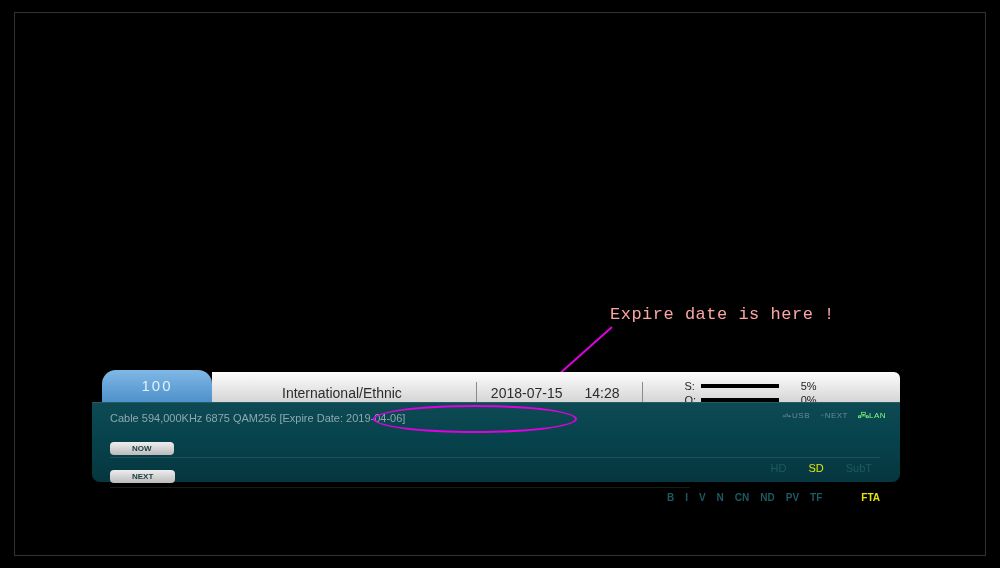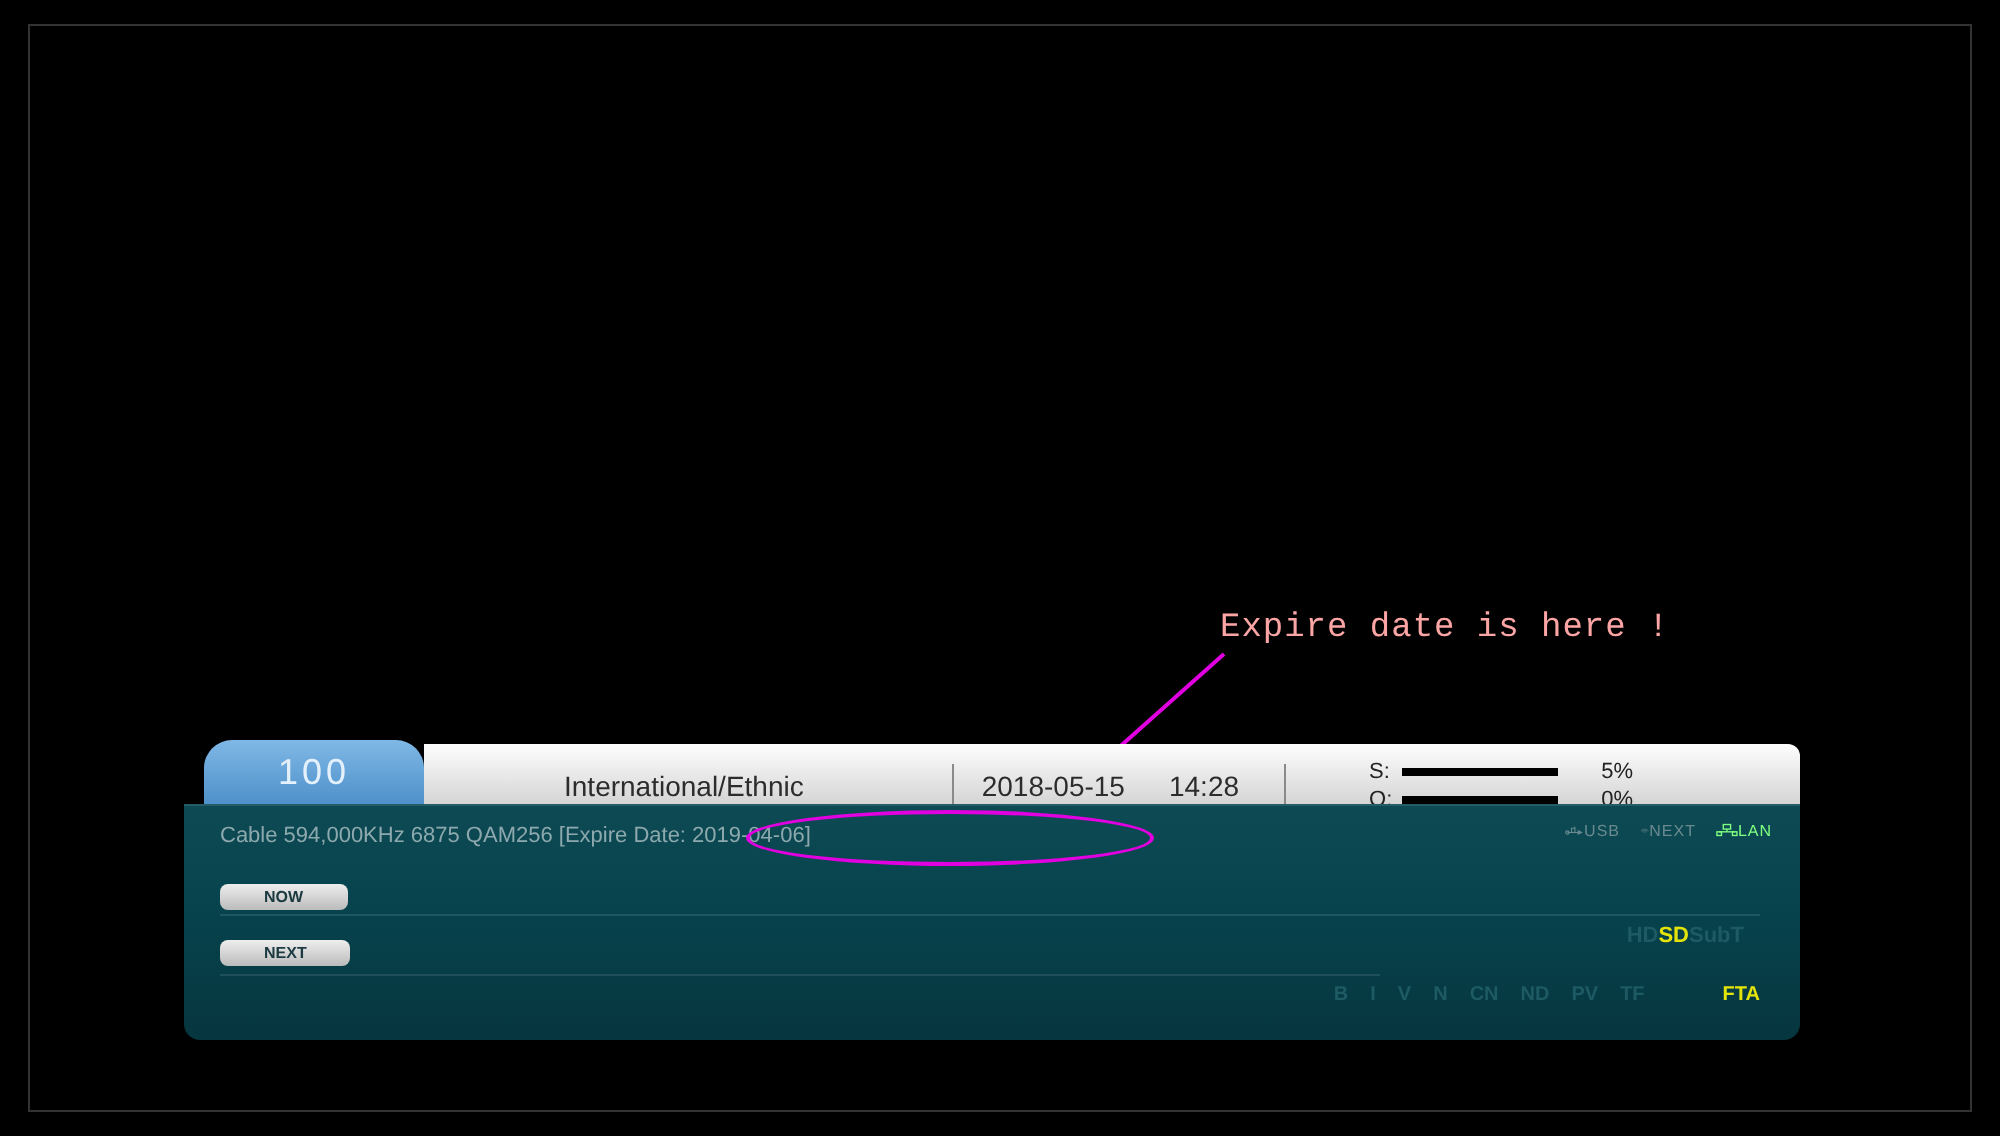--- a/index.html
+++ b/index.html
@@ -53,21 +53,21 @@
   .channel-tab {
     width: 110px;
     height: 35px;
     margin-left: 10px;
     background: linear-gradient(#7fb8e6, #4a8dc7);
     border-top-left-radius: 14px;
     border-top-right-radius: 14px;
     text-align: center;
     line-height: 32px;
     color: #e4f0fa;
-    font-size: 18px;
+    font-size: 15px;
     letter-spacing: 2px;
   }
   .osd-header {
     flex: 1;
     margin-left: 0;
     height: 42px;
     margin-top: 2px;
     background: linear-gradient(#fdfdfd, #c5c5c5);
     border-top-right-radius: 6px;
     display: flex;
@@ -100,21 +100,21 @@
     background: #000;
     margin-right: 12px;
   }
   .sq-val { width: 26px; text-align: right; }
   .osd-body {
     width: 808px;
     background: linear-gradient(#0e4a54, #07444e 40%, #06363f);
     border-bottom-left-radius: 8px;
     border-bottom-right-radius: 8px;
     position: relative;
-    height: 118px;
+    height: 80px;
     box-shadow: inset 0 1px 0 rgba(255,255,255,0.1);
   }
   .cable-line {
     position: absolute;
     left: 18px;
     top: 10px;
     color: #8da9ae;
     font-size: 11px;
     font-family: Arial, sans-serif;
   }
@@ -168,23 +168,24 @@
     width: 28px;
   }
   .icon-stack.active { color: #7fff7f; }
   .icon-stack svg { width: 22px; height: 14px; }
   .icon-label { margin-top: 1px; letter-spacing:0.5px;}
   .tags {
     position: absolute;
     top: 60px;
     right: 28px;
     display: flex;
+    gap: 22px;
     color: #1d5a63;
     font-size: 11px;
-    font-weight: bold;
+    font-weight: normal;
     text-align: right;
   }
   .tag.active-sd { color: #e4e40a; }
   .flags {
     position: absolute;
     top: 90px;
     right: 20px;
     display: flex;
     gap: 11px;
     color: #1d5a63;
@@ -210,21 +211,21 @@
 </svg>
 
 <div class="osd">
   <div class="osd-top">
     <div class="channel-tab">100</div>
     <div class="osd-header">
       <div class="spacer-left"></div>
       <div class="hdr-name">International/Ethnic</div>
       <div style="flex:0 0 60px"></div>
       <div class="hdr-sep"></div>
-      <div class="hdr-date">2018-05-15</div>
+      <div class="hdr-date">2018-07-15</div>
       <div class="hdr-time">14:28</div>
       <div class="hdr-sep" style="margin-left:22px;"></div>
       <div class="sq-block">
         <div class="sq-row">
           <span class="sq-label">S:</span>
           <span class="sq-bar"></span>
           <span class="sq-val">5%</span>
         </div>
         <div class="sq-row" style="margin-top:3px;">
           <span class="sq-label">Q:</span>

